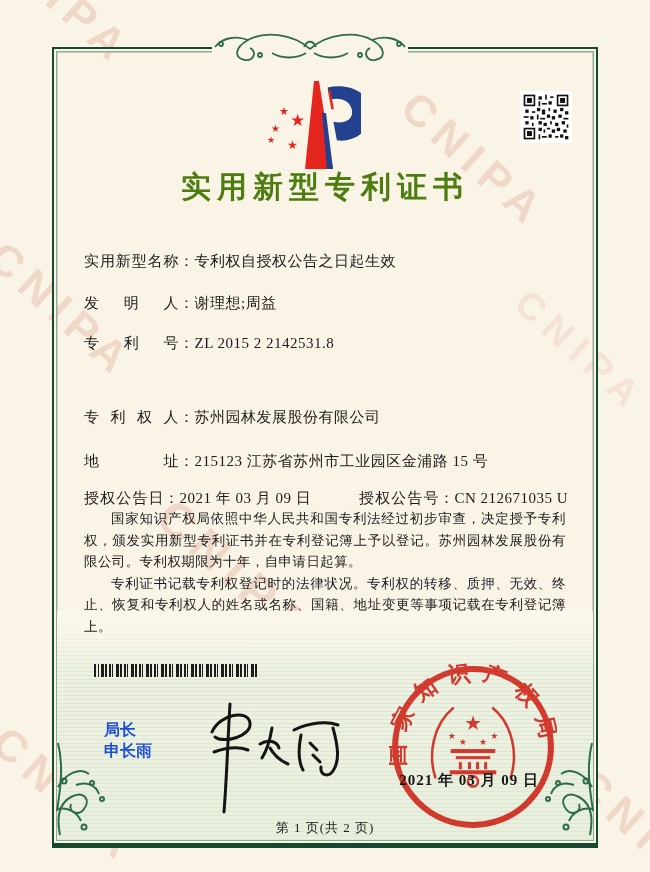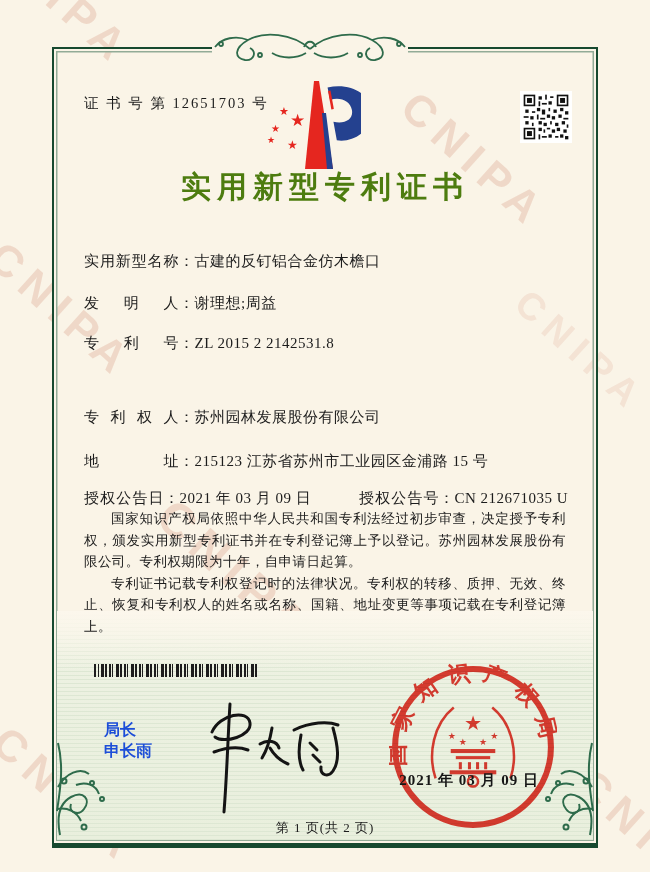--- a/index.html
+++ b/index.html
@@ -70,21 +70,20 @@
 <div class="wm" style="left:-28px;top:285px;">CNIPA</div>
 <div class="wm" style="left:500px;top:330px;font-size:38px;color:rgba(216,152,130,0.18);">CNIPA</div>
 <div class="wm" style="left:140px;top:545px;font-size:48px;">CNIPA</div>
 <div class="wm" style="left:-24px;top:770px;">CNIPA</div>
 <div class="wm" style="left:560px;top:812px;">CNIPA</div>
 
 <div class="frame">
 
   <div class="green-zone"></div>
 
-  <div class="certno">证 书 号 第 12651703 号</div>
 
   <svg class="logo" viewBox="0 0 104 96">
     <g fill="#e5261f" font-family="'DejaVu Sans',sans-serif">
       <text x="22" y="36" font-size="11">★</text>
       <text x="33" y="47" font-size="17">★</text>
       <text x="14" y="53" font-size="10">★</text>
       <text x="10" y="64" font-size="9">★</text>
       <text x="30" y="70" font-size="12">★</text>
     </g>
     <polygon points="57,2 62,2 76,90 48,90" fill="#e5261f"></polygon>
@@ -146,21 +145,21 @@
         <rect x="16" y="25" width="2" height="2"></rect>
       <rect x="20" y="26" width="2" height="1"></rect>
         <rect x="23" y="25" width="2" height="2"></rect>
         <rect x="26" y="26" width="2" height="2"></rect>
     </g>
   </svg>
 
   <div class="title">实用新型专利证书</div>
 
   <div class="row" style="top:203px;">
-    <span class="flabel">实用新型名称</span><span>：</span><span>古建的反钉铝合金仿木檐口</span>
+    <span class="flabel">实用新型名称</span><span>：</span><span>专利权自授权公告之日起生效</span>
   </div>
   <div class="row" style="top:245px;">
     <span class="flabel">发明人</span><span>：</span><span>谢理想;周益</span>
   </div>
   <div class="row" style="top:285px;">
     <span class="flabel">专利号</span><span>：</span><span>ZL 2015 2 2142531.8</span>
   </div>
   <div class="row" style="top:359px;">
     <span class="flabel">专利权人</span><span>：</span><span>苏州园林发展股份有限公司</span>
   </div>

